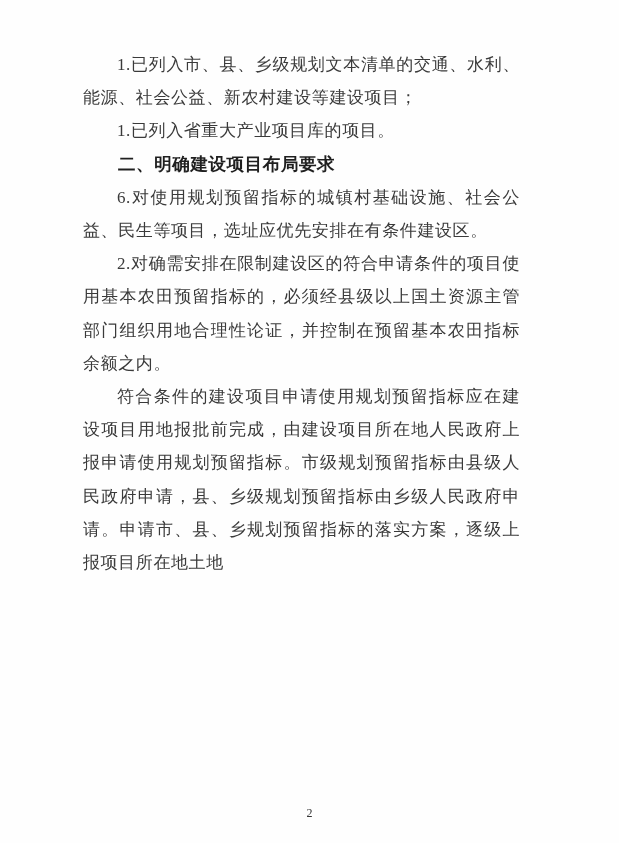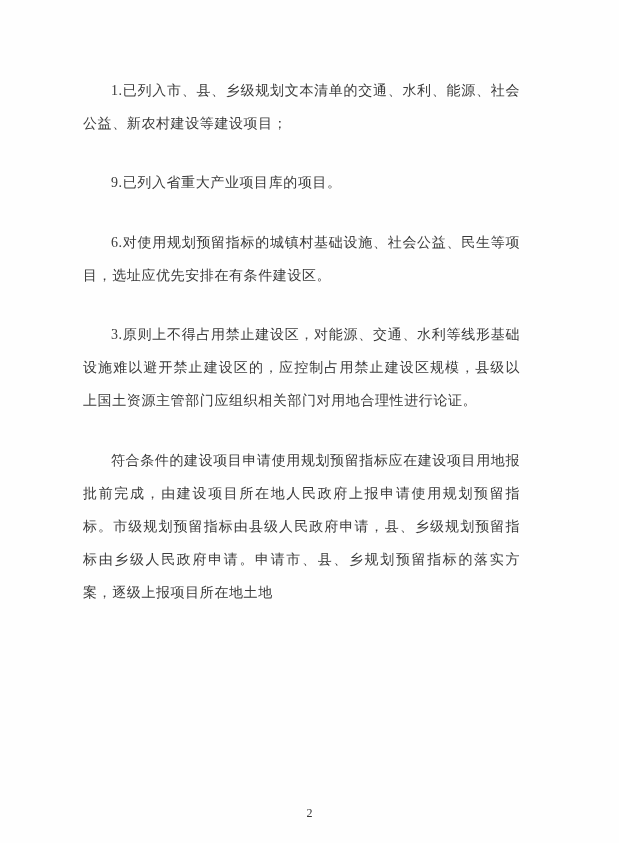--- a/index.html
+++ b/index.html
@@ -20,29 +20,28 @@
   }
 
   .text-block {
     position: absolute;
     top: 48px;
     left: 83px;
     width: 437px;
   }
 
   .para {
-    font-size: 14px;
+    font-size: 17px;
     line-height: 33.2px;
     letter-spacing: 0.6px;
     color: #3a3a3a;
     text-align: justify;
     text-justify: inter-ideograph;
     text-indent: 2em;
     word-break: break-all;
-    margin-top: 26px;
   }
 
   .heading {
     font-family: "Liberation Sans", "DejaVu Sans", sans-serif;
     font-weight: bold;
     font-size: 17.5px;
     line-height: 33.2px;
     letter-spacing: 0.6px;
     color: #1f1f1f;
     text-indent: 2em;
@@ -62,23 +61,24 @@
     font-family: "Liberation Serif", "DejaVu Serif", serif;
   }
 </style>
 </head>
 <body>
 
 <div class="page">
 
   <div class="text-block">
     <p class="para">1.已列入市、县、乡级规划文本清单的交通、水利、能源、社会公益、新农村建设等建设项目；</p>
-    <p class="para">9.已列入省重大产业项目库的项目。</p>
+    <p class="para">1.已列入省重大产业项目库的项目。</p>
+    <h2 class="heading">二、明确建设项目布局要求</h2>
     <p class="para">6.对使用规划预留指标的城镇村基础设施、社会公益、民生等项目，选址应优先安排在有条件建设区。</p>
-    <p class="para">3.原则上不得占用禁止建设区，对能源、交通、水利等线形基础设施难以避开禁止建设区的，应控制占用禁止建设区规模，县级以上国土资源主管部门应组织相关部门对用地合理性进行论证。</p>
+    <p class="para">2.对确需安排在限制建设区的符合申请条件的项目使用基本农田预留指标的，必须经县级以上国土资源主管部门组织用地合理性论证，并控制在预留基本农田指标余额之内。</p>
     <p class="para">符合条件的建设项目申请使用规划预留指标应在建设项目用地报批前完成，由建设项目所在地人民政府上报申请使用规划预留指标。市级规划预留指标由县级人民政府申请，县、乡级规划预留指标由乡级人民政府申请。申请市、县、乡规划预留指标的落实方案，逐级上报项目所在地土地</p>
   </div>
 
   <div class="footer">
     <span class="page-number">2</span>
   </div>
 
 </div>
 
 </body></html>

